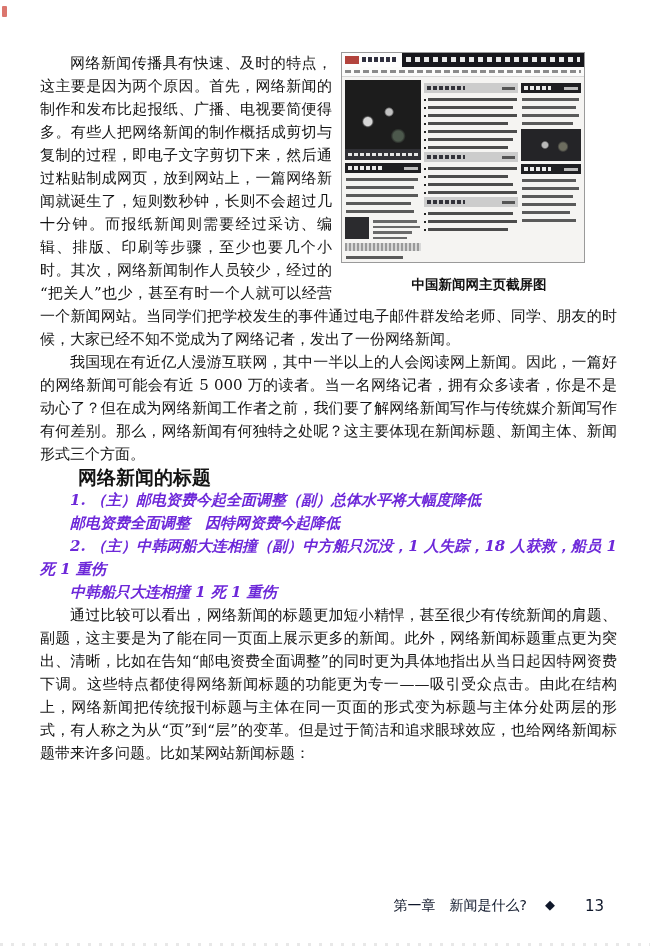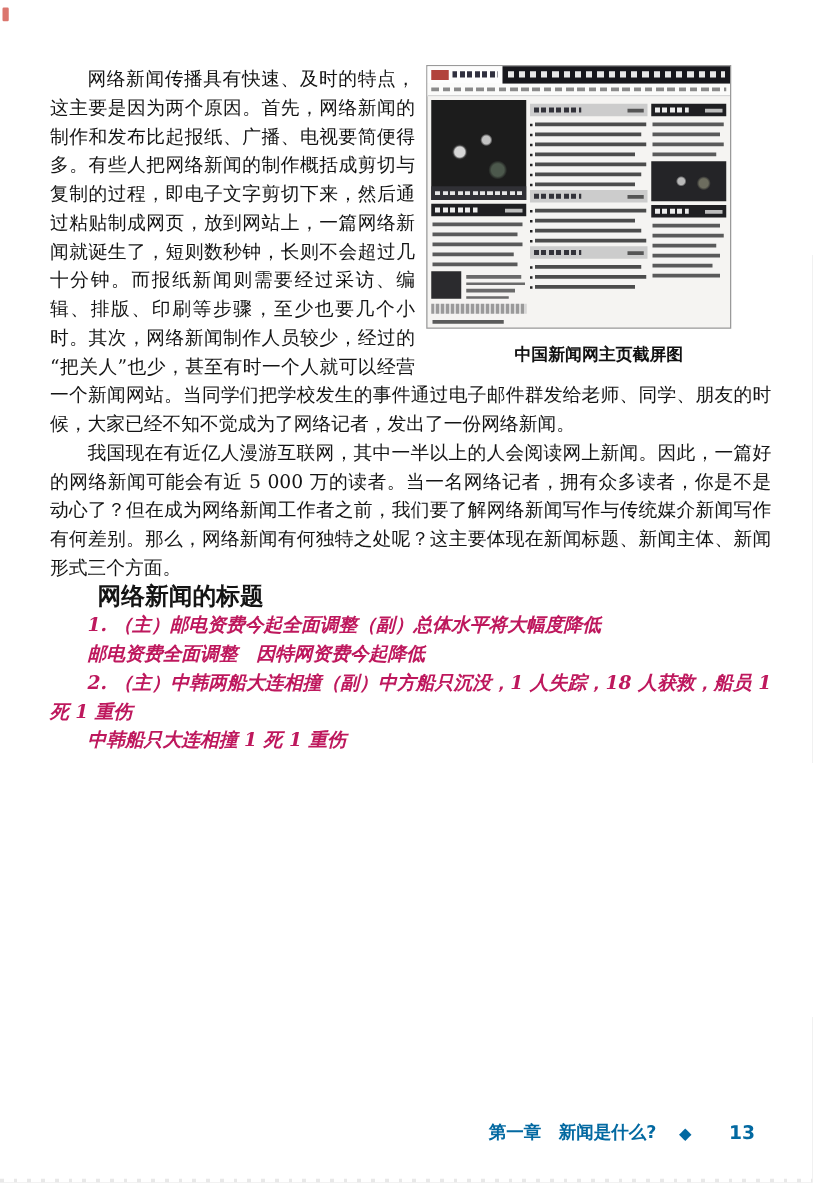--- a/index.html
+++ b/index.html
@@ -70,26 +70,26 @@
   .fig-caption{
     margin-top:13px;text-align:center;
     font-family:"DejaVu Sans","Liberation Sans",sans-serif;
     font-weight:bold;font-size:13.5px;line-height:16px;color:#111;
   }
   
   .heading{
     font-family:Liberation Sans, sans-serif;
     font-weight:bold;text-indent:2em;font-size:19px;
   }
-  .example{font-style:italic;font-weight:600;color:#be185d;}
+  .example{font-style:italic;font-weight:600;color:#6d28d9;}
   .footer{
     position:absolute;top:897px;right:46px;
-    display:flex;align-items:flex-end;
+    display:flex;align-items:flex-start;
     font-family:"DejaVu Sans","Liberation Sans",sans-serif;
-    font-weight:bold;font-size:14px;color:#0369a1;
+    font-weight:normal;font-size:14px;color:#0f172a;
   }
   .footer .chapter{margin-right:14px;}
   .footer .diamond{font-size:13px;margin:0 16px 0 18px;}
   .footer .pagenum{font-size:15px;font-family:"DejaVu Sans","Liberation Sans",sans-serif;margin-left:14px;}
 </style>
 </head>
 <body>
 
 <div class="page">
   <div class="scan-mark"></div>
@@ -195,20 +195,21 @@
 
     <p>网络新闻传播具有快速、及时的特点，这主要是因为两个原因。首先，网络新闻的制作和发布比起报纸、广播、电视要简便得多。有些人把网络新闻的制作概括成剪切与复制的过程，即电子文字剪切下来，然后通过粘贴制成网页，放到网站上，一篇网络新闻就诞生了，短则数秒钟，长则不会超过几十分钟。而报纸新闻则需要经过采访、编辑、排版、印刷等步骤，至少也要几个小时。其次，网络新闻制作人员较少，经过的“把关人”也少，甚至有时一个人就可以经营一个新闻网站。当同学们把学校发生的事件通过电子邮件群发给老师、同学、朋友的时候，大家已经不知不觉成为了网络记者，发出了一份网络新闻。</p>
     <p>我国现在有近亿人漫游互联网，其中一半以上的人会阅读网上新闻。因此，一篇好的网络新闻可能会有近 5 000 万的读者。当一名网络记者，拥有众多读者，你是不是动心了？但在成为网络新闻工作者之前，我们要了解网络新闻写作与传统媒介新闻写作有何差别。那么，网络新闻有何独特之处呢？这主要体现在新闻标题、新闻主体、新闻形式三个方面。</p>
     <p class="heading">网络新闻的标题</p>
 
     <p class="example">1. （主）邮电资费今起全面调整（副）总体水平将大幅度降低</p>
     <p class="example">邮电资费全面调整　因特网资费今起降低</p>
     <p class="example">2. （主）中韩两船大连相撞（副）中方船只沉没，1 人失踪，18 人获救，船员 1 死 1 重伤</p>
     <p class="example">中韩船只大连相撞 1 死 1 重伤</p>
 
+    <p>通过比较可以看出，网络新闻的标题更加短小精悍，甚至很少有传统新闻的肩题、副题，这主要是为了能在同一页面上展示更多的新闻。此外，网络新闻标题重点更为突出、清晰，比如在告知“邮电资费全面调整”的同时更为具体地指出从当日起因特网资费下调。这些特点都使得网络新闻标题的功能更为专一——吸引受众点击。由此在结构上，网络新闻把传统报刊标题与主体在同一页面的形式变为标题与主体分处两层的形式，有人称之为从“页”到“层”的变革。但是过于简洁和追求眼球效应，也给网络新闻标题带来许多问题。比如某网站新闻标题：</p>
   </div>
 
   <div class="footer">
     <span class="chapter">第一章</span>
     <span class="chapter-title">新闻是什么?</span>
     <span class="diamond">◆</span>
     <span class="pagenum">13</span>
   </div>
 
   <div class="page-edge"></div>

